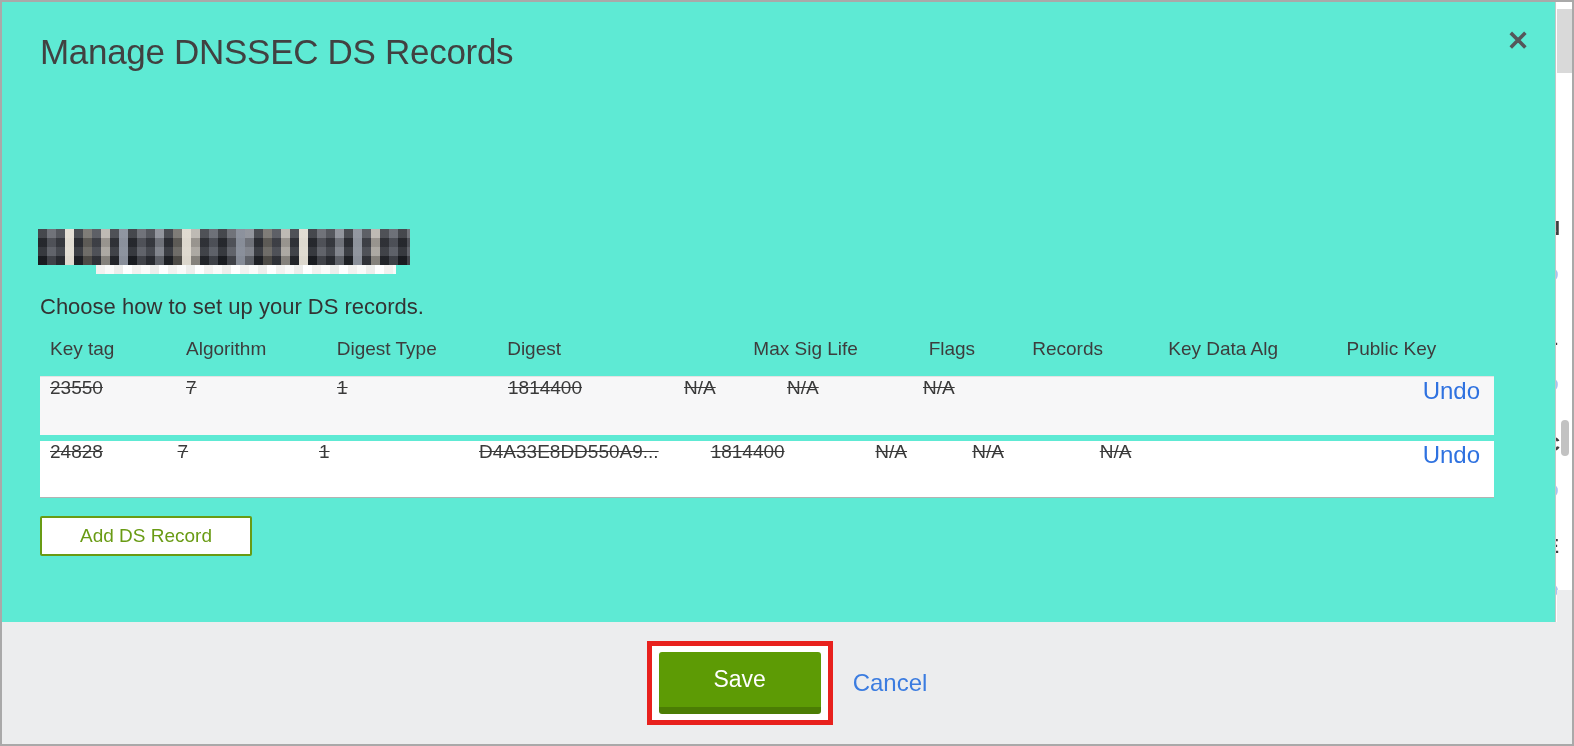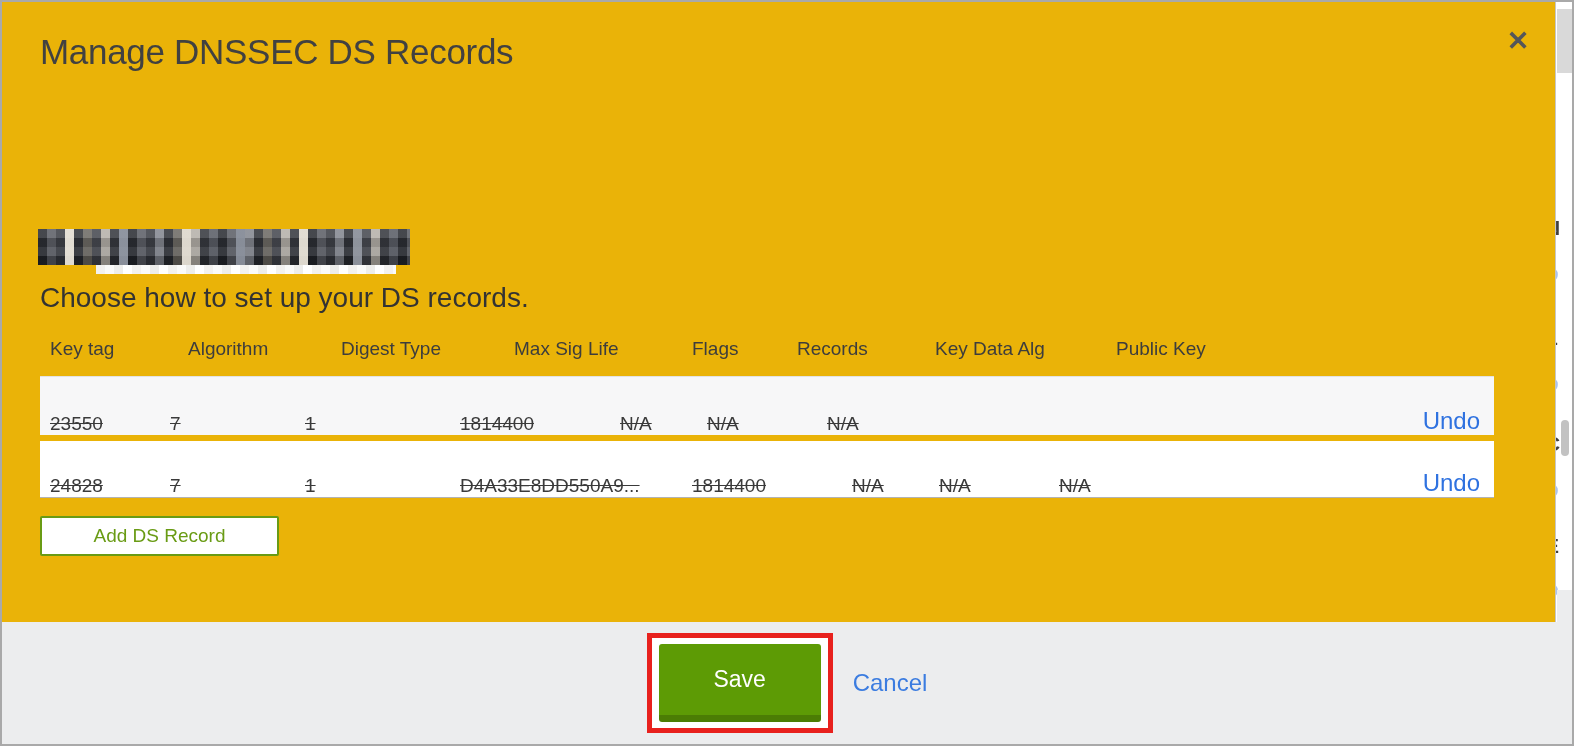--- a/index.html
+++ b/index.html
@@ -1,20 +1,20 @@
 <!DOCTYPE html>
 <html><head>
 <meta charset="utf-8">
 <style>
   * { margin:0; padding:0; box-sizing:border-box; }
   body { font-family:"Liberation Sans", sans-serif; background:#fff; }
 
   .frame{
     position:relative; width:1574px; height:746px;
-    background:#eab308; border:2px solid #a9a9a9; overflow:hidden;
+    background:#5eead4; border:2px solid #a9a9a9; overflow:hidden;
   }
 
   
   .title{
     position:absolute; left:38px; top:30px;
     font-size:35px; font-weight:300; color:#414141; letter-spacing:-.3px;
   }
   .close-btn{
     position:absolute; left:1499px; top:22px; width:34px; height:34px;
     font-size:27px; font-weight:bold; color:#55565a; text-align:center;
@@ -28,55 +28,55 @@
       repeating-linear-gradient(90deg, rgba(255,255,255,0) 0 27px, rgba(238,232,220,.9) 27px 36px, rgba(255,255,255,0) 36px 81px, rgba(150,156,168,.85) 81px 90px, rgba(255,255,255,0) 90px 117px),
       repeating-linear-gradient(0deg, rgba(22,24,28,.38) 0 9px, rgba(112,115,122,.32) 9px 18px, rgba(58,60,66,.34) 18px 27px, rgba(165,168,175,.30) 27px 36px),
       repeating-linear-gradient(90deg, #1c1e23 0 9px, #5a5c63 9px 18px, #33353b 18px 27px, #8b8e96 27px 36px, #23252a 36px 45px, #6f6a60 45px 54px, #3f4147 54px 63px, #c9c2b6 63px 72px, #2a2c31 72px 81px, #565961 81px 90px);
   }
   .redacted-domain::after{
     content:""; position:absolute; left:58px; bottom:-9px; height:9px; width:300px;
     background:repeating-linear-gradient(90deg,#f2f1ef 0 9px,#fafaf9 9px 18px,#ededeb 18px 27px,#ffffff 27px 36px);
   }
 
   .subtitle{
-    position:absolute; left:38px; top:280px;
-    font-size:28px; color:#333;
+    position:absolute; left:38px; top:292px;
+    font-size:22px; color:#333;
   }
 
   
   .ds-table{ position:absolute; left:38px; top:332px; width:1454px; }
   .thead{ display:flex; padding:4px 0 16px 10px;gap:18px; }
   .th{ font-size:19px; color:#3d3d3d; }
-  .tr{ display:flex; align-items:flex-end; padding-left:10px; font-size:19px; color:#3a3a3a; }
+  .tr{ display:flex; align-items:flex-start; padding-left:10px; font-size:19px; color:#3a3a3a;gap:16px; }
   .tr-1{ height:59px; background:#f7f7f8; border-top:1px solid #e3e3e3; margin-bottom:6px; }
   .tr-2{ height:57px; background:#fff; border-bottom:1px solid #b3b3b3; }
   .cell{ }
   .struck .cell{ text-decoration:line-through; }
   .c0{width:120px;} .c1{width:135px;} .c2{width:155px;} .c3{width:232px;}
   .c4{width:160px;} .c5{width:87px;}  .c6{width:120px;} .c7{width:163px;} .c8{width:150px;}
   .c-undo{ flex:1; text-align:right; padding-right:14px; }
   .undo-link{ color:#2f72e0; text-decoration:none; cursor:pointer; font-size:24px; }
 
   
   .add-btn{
-    position:absolute; left:38px; top:514px; width:239px; height:40px;
+    position:absolute; left:38px; top:514px; width:212px; height:40px;
     background:#fff; border:2px solid #699b14; border-radius:2px;
     color:#699b14; font-size:19px; font-family:"Liberation Sans",sans-serif; cursor:pointer;
   }
 
   
   .footer{
     position:absolute; left:0; right:0; bottom:0; height:122px;
     background:#ecedee; display:flex; align-items:center; justify-content:center;
   }
   .red-annotation{
     border:5px solid #e8211d; background:#fff; padding:6px 7px;
   }
   .save-btn{
-    display:block; width:162px; height:78px;
+    display:block; width:162px; height:62px;
     background:#5d9b05; border:none; border-bottom:7px solid #4b7d04; border-radius:3px;
     color:#fff; font-size:23px; font-family:"Liberation Sans",sans-serif; cursor:pointer;
   }
   .cancel-link{
     margin-left:20px; color:#3b7ce0; font-size:24px; text-decoration:none; cursor:pointer;
   }
 
   
   .bg-strip{
     position:absolute; top:0; right:0; bottom:122px; width:17px;
@@ -103,20 +103,21 @@
 
   <div class="redacted-domain"></div>
 
   <div class="subtitle">Choose how to set up your DS records.</div>
 
   <div class="ds-table">
     <div class="thead">
       <div class="th c0">Key tag</div>
       <div class="th c1">Algorithm</div>
       <div class="th c2">Digest Type</div>
+      <div class="th c3">Digest</div>
       <div class="th c4">Max Sig Life</div>
       <div class="th c5">Flags</div>
       <div class="th c6">Records</div>
       <div class="th c7">Key Data Alg</div>
       <div class="th c8">Public Key</div>
     </div>
 
     <div class="tr tr-1 struck">
       <div class="cell c0">23550</div>
       <div class="cell c1">7</div>

